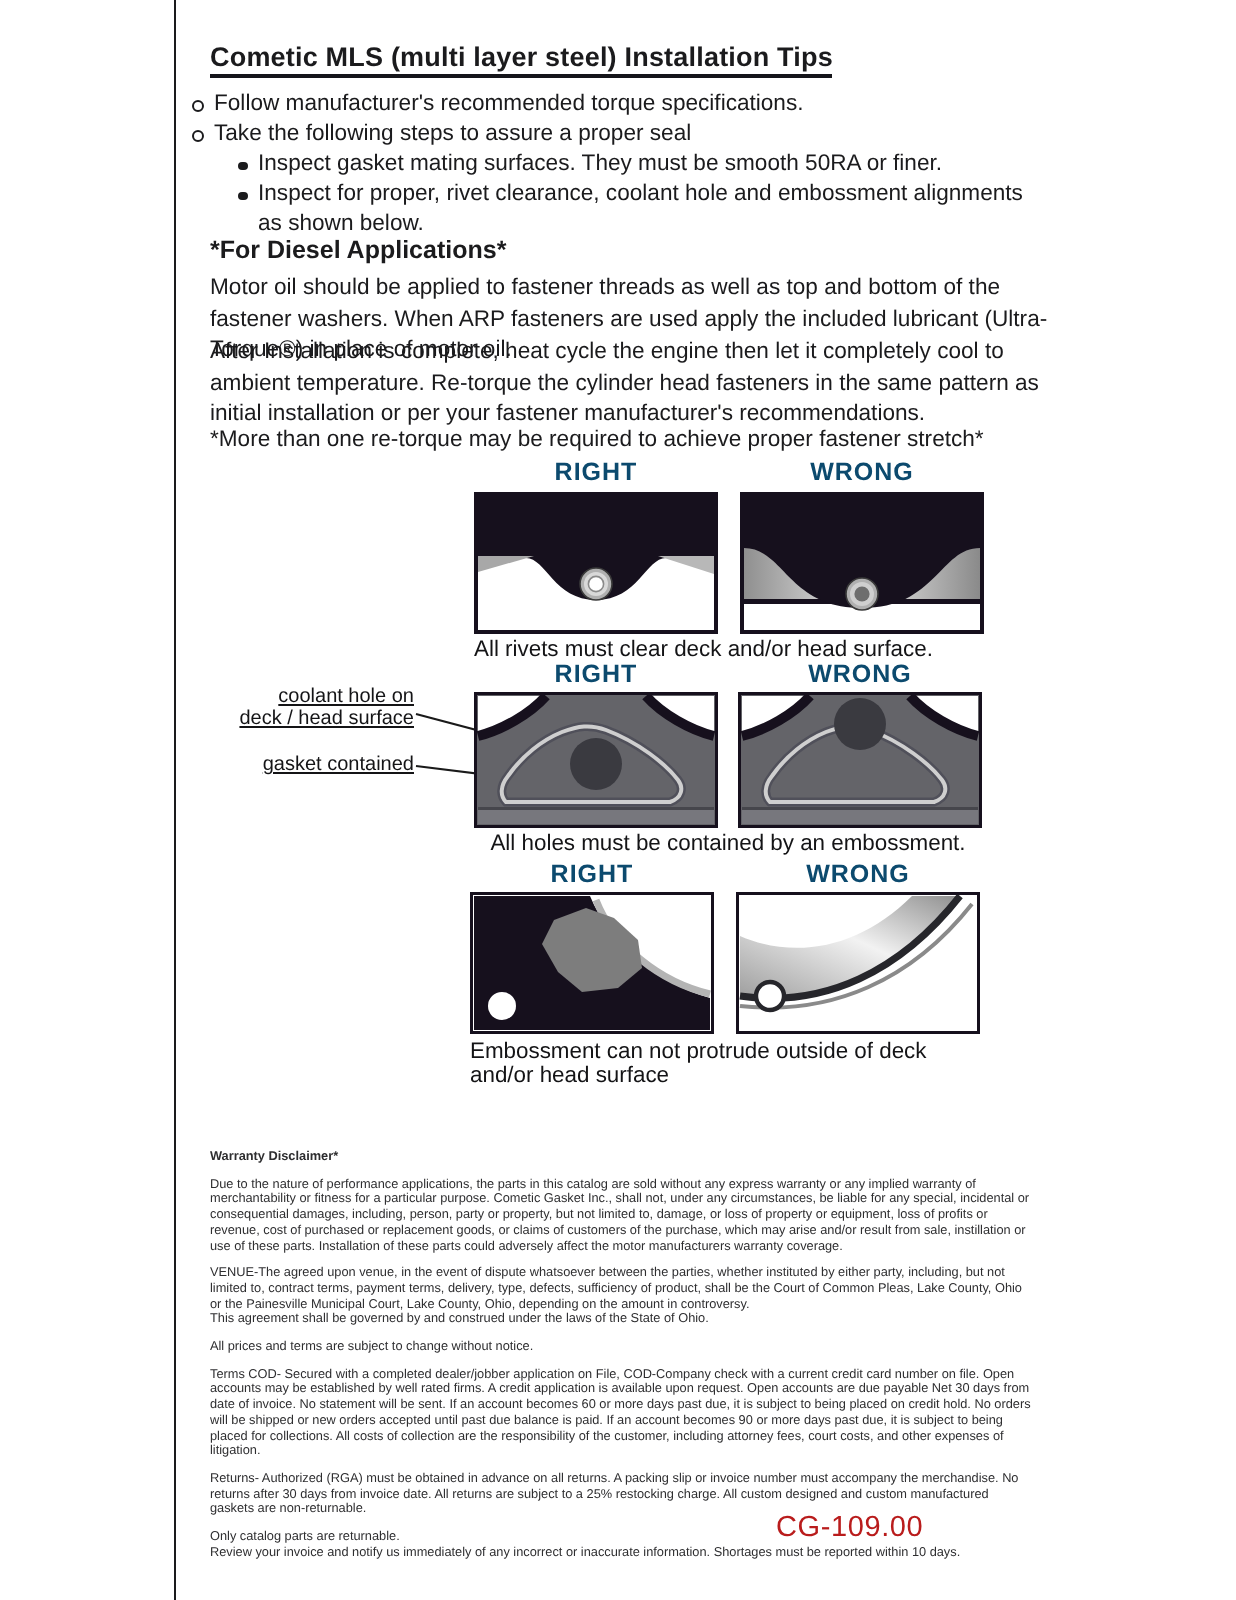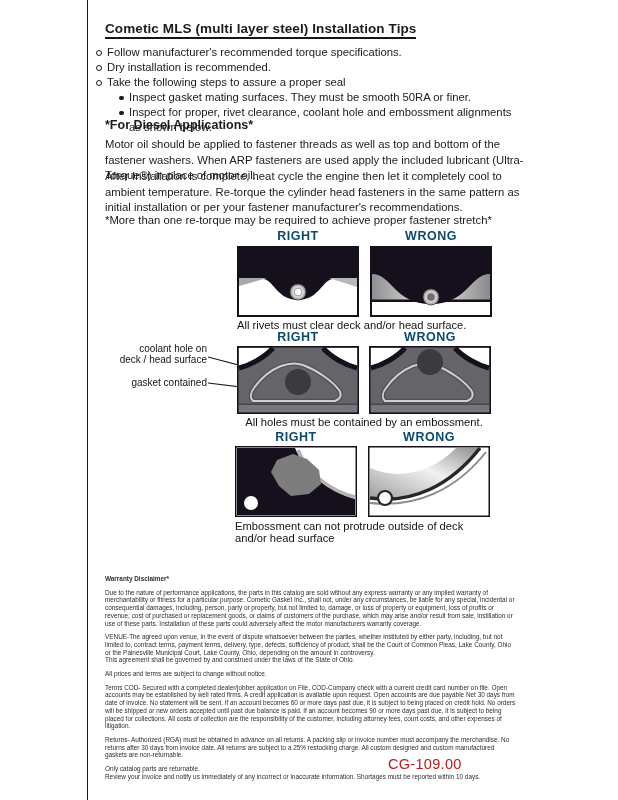--- a/index.html
+++ b/index.html
@@ -18,43 +18,39 @@
   .marker-open{position:absolute;left:0;top:5px;width:4px;height:4px;border:1.2px solid #1b1b1d;border-radius:50%;}
   .marker-fill{position:absolute;left:1px;top:5.5px;width:4.5px;height:4.5px;background:#1b1b1d;border-radius:50%;}
   .h-diesel{position:absolute;left:105px;top:118px;font-size:12.5px;font-weight:bold;}
   .para{position:absolute;left:105px;width:424px;font-size:11.3px;line-height:15.5px;}
   .p1{top:137px;}
   .p2{top:169px;}
   .p3{top:213px;}
   .dg-label{position:absolute;width:122px;text-align:center;font-size:12.5px;font-weight:bold;letter-spacing:.5px;color:#0c4a6e;}
   .dg-box{position:absolute;width:122px;display:block;}
   .dg-caption{position:absolute;font-size:11.2px;color:#141416;}
-  .ann{position:absolute;font-size:10px;line-height:10.5px;text-align:right;width:117px;left:90px;color:#141416;}
+  .ann{position:absolute;font-size:10px;line-height:10.5px;text-align:right;width:117px;left:90px;color:#141416;text-decoration:underline;}
   .leader{position:absolute;left:205px;top:352px;}
   .legal{position:absolute;left:105px;top:575px;width:412px;font-size:6.4px;line-height:7.7px;color:#2e2e30;}
   .legal .lh{font-weight:bold;margin:0 0 6px 0;}
   .legal p{margin:0 0 6px 0;white-space:pre-line;}
   .doc-code{position:absolute;left:388px;top:756px;font-size:14.5px;color:#b91c1c;letter-spacing:.3px;}
 </style>
 </head>
 <body>
 
 <div class="page">
   <div class="vrule"></div>
 
   <div class="title">Cometic MLS (multi layer steel) Installation Tips</div>
 
   <div class="bullets">
     <div class="b-row lvl1">
       <span class="marker-open"></span>
       <span>Follow manufacturer's recommended torque specifications.</span>
-    </div>
-    <div class="b-row lvl1">
-      <span class="marker-open"></span>
-      <span>Dry installation is recommended.</span>
     </div>
     <div class="b-row lvl1">
       <span class="marker-open"></span>
       <span>Take the following steps to assure a proper seal</span>
     </div>
     <div class="b-row lvl2">
       <span class="marker-fill"></span>
       <span>Inspect gasket mating surfaces.  They must be smooth 50RA or finer.</span>
     </div>
     <div class="b-row lvl2">

